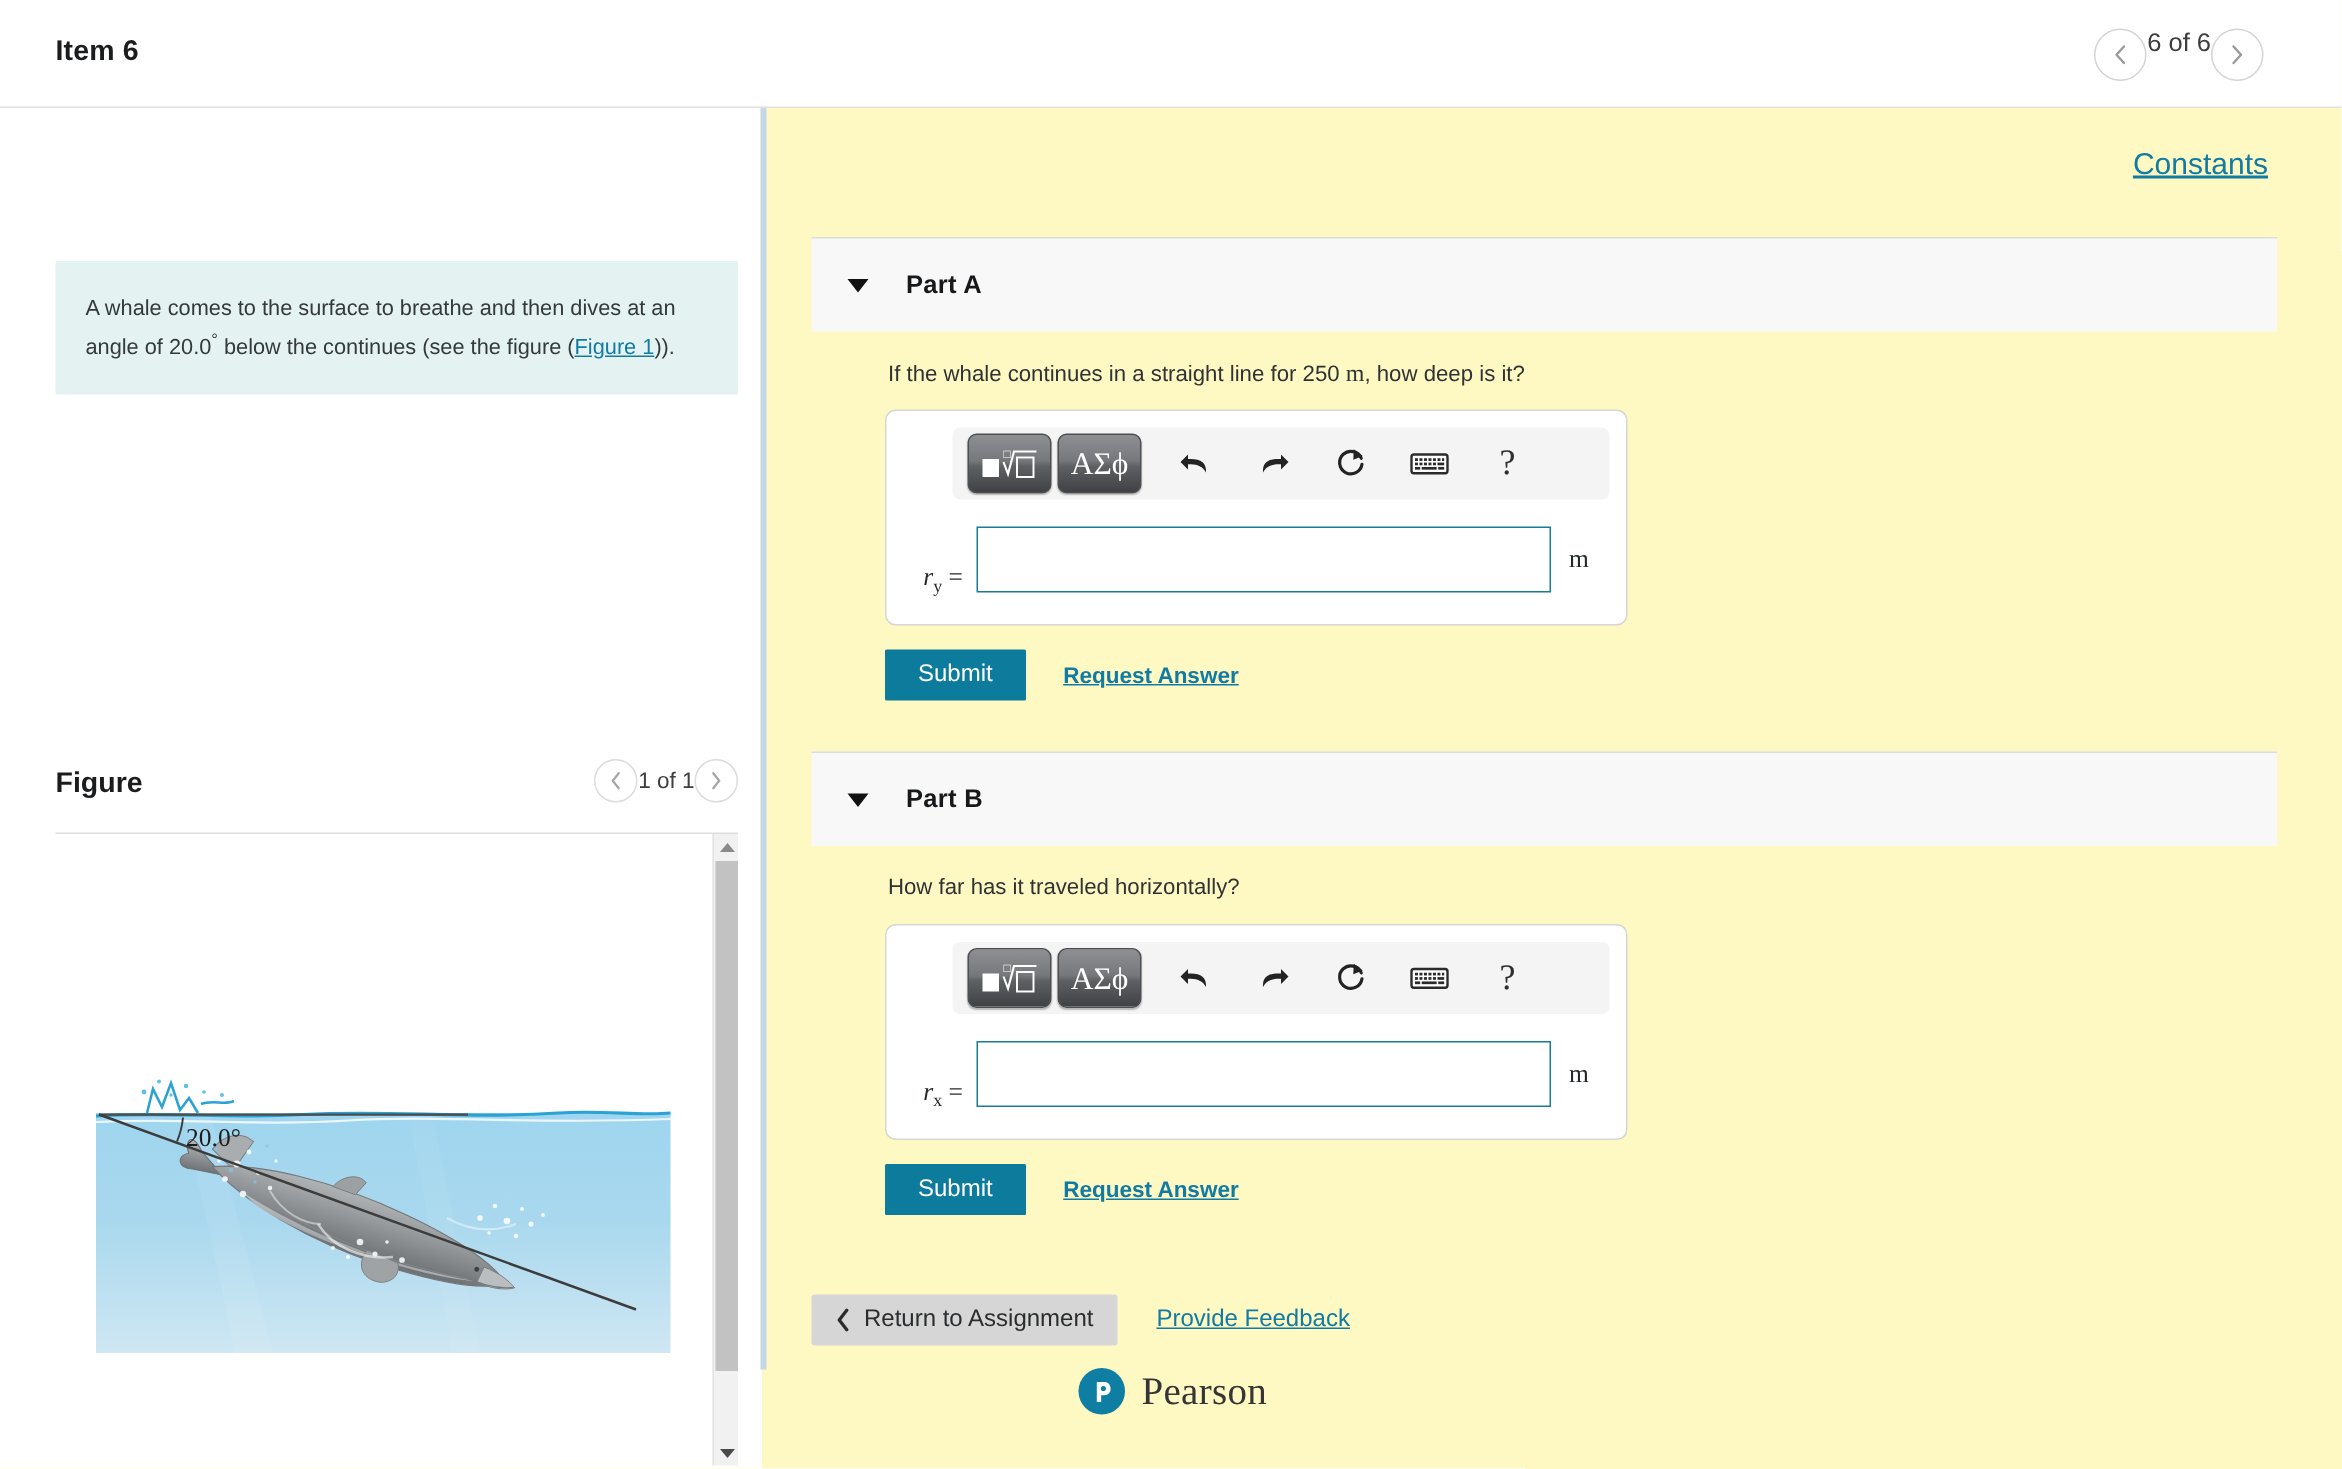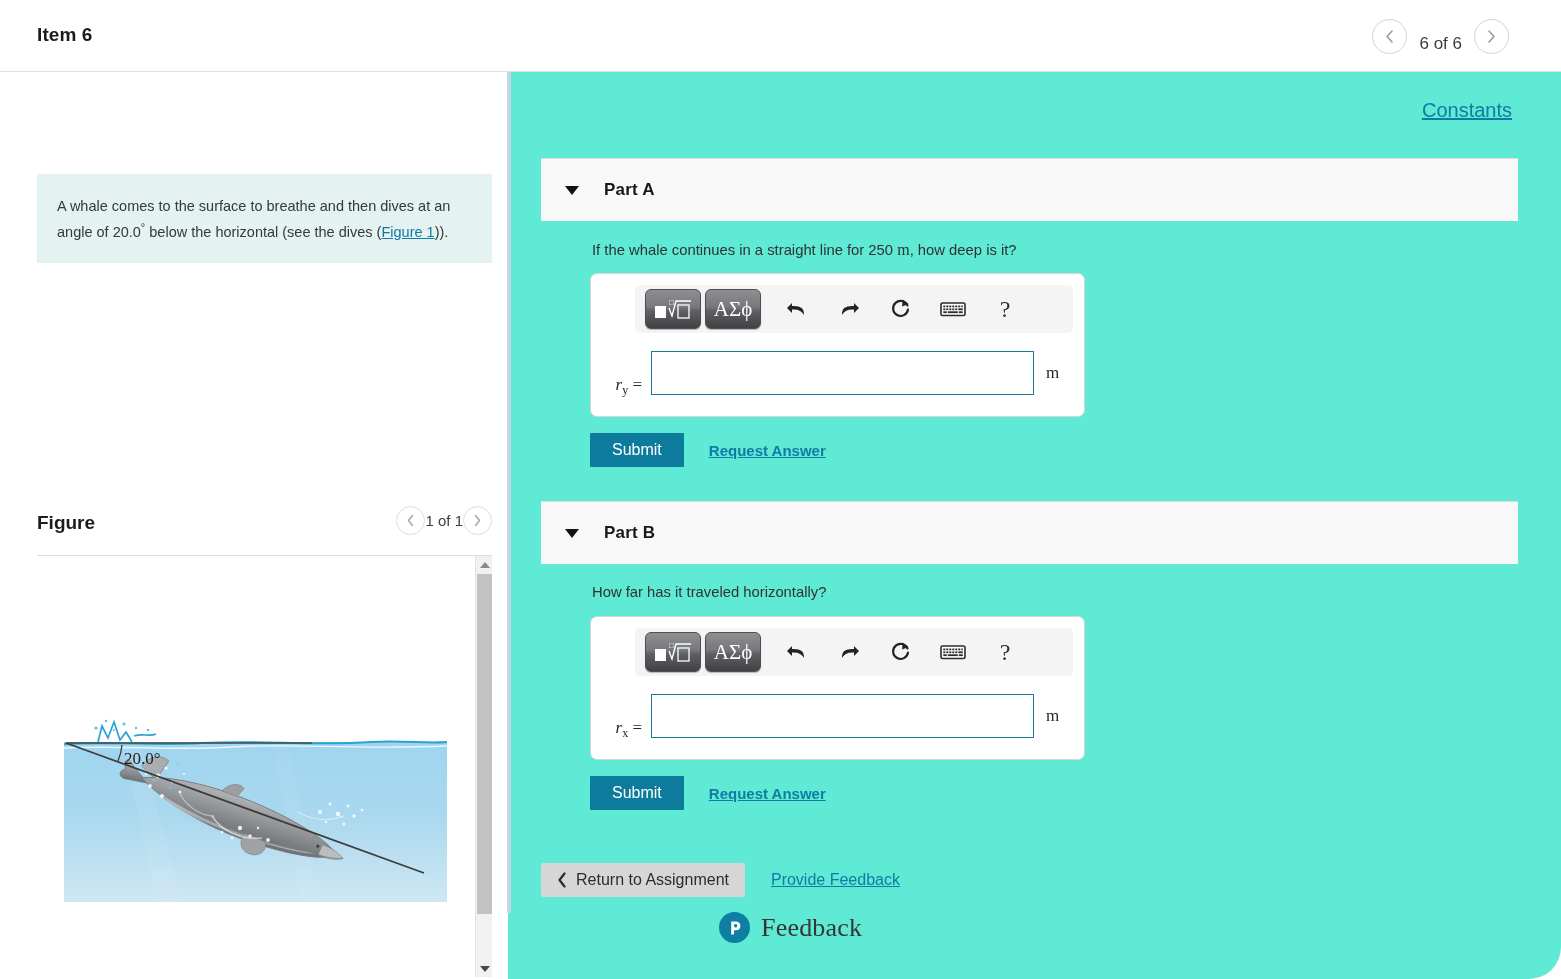--- a/index.html
+++ b/index.html
@@ -4,38 +4,38 @@
 <style>
   * { box-sizing: border-box; }
   html, body {
     margin: 0; padding: 0;
     width: 1561px; height: 979px;
     background: #ffffff;
     font-family: "Liberation Sans", sans-serif;
     color: #2f3031;
     overflow: hidden;
   }
-  .page { position: relative; width: 1561px; height: 979px; background:#5eead4;border-radius:32px; }
+  .page { position: relative; width: 1561px; height: 979px; background:#fef9c3; }
 
   
   .topbar {
     position:absolute; left:0; top:0; width:1561px; height:72px;
     background:#fff;
   }
   .topbar-rule {
     position:absolute; left:0; top:71px; width:1561px; height:1px;
     background:#e0e0e0;
   }
   .item-title {
     position:absolute; left:37px; top:24px;
     font-size:19px; font-weight:bold; color:#1b1c1d; letter-spacing:.1px;
   }
   .pager {
     position:absolute; right:52px; top:19px;
-    display:flex; align-items:flex-end; gap:12px;
+    display:flex; align-items:flex-start; gap:0;
   }
   .circ-btn {
     width:35px; height:35px; border-radius:50%;
     border:1px solid #d4d4d4; background:#fff;
     display:flex; align-items:center; justify-content:center;
     color:#9a9a9a; font-size:15px; cursor:pointer; padding:0;
     line-height:1;
   }
   .circ-btn svg { display:block; }
   .pager-label { font-size:17px; color:#3c3d3e; }
@@ -240,21 +240,21 @@
           <path d="M3 2 L8 7.5 L3 13" fill="none" stroke="#9a9a9a" stroke-width="1.6" stroke-linecap="round" stroke-linejoin="round"></path>
         </svg>
       </button>
     </div>
     <div class="topbar-rule"></div>
   </div>
 
   <div class="leftcol">
 
     <div class="prompt-box">
-      <p><span>A whale comes to the surface to breathe and then dives at an angle of 20.0</span><span class="sup-deg">°</span><span> below the horizontal (see the dives (</span><a class="ln">Figure 1</a><span>)).</span></p>
+      <p><span>A whale comes to the surface to breathe and then dives at an angle of 20.0</span><span class="sup-deg">°</span><span> below the continues (see the figure (</span><a class="ln">Figure 1</a><span>)).</span></p>
     </div>
 
     <div class="figure-head">
       <div class="figure-title">Figure</div>
       <div class="figure-pager">
         <button class="circ-btn-sm">
           <svg width="9" height="13" viewBox="0 0 9 13">
             <path d="M6.5 1.5 L2.5 6.5 L6.5 11.5" fill="none" stroke="#a6a6a6" stroke-width="1.5" stroke-linecap="round" stroke-linejoin="round"></path>
           </svg>
         </button>
@@ -561,17 +561,17 @@
       <a class="feedback-link">Provide Feedback</a>
     </div>
 
     <div class="pearson">
       <span class="p-circle">
         <svg width="20" height="20" viewBox="0 0 20 20">
           <path d="M6.2 3.4 L6.2 16.6 L9.1 16.6 L9.1 12.2 L11 12.2 C13.7 12.2 15.4 10.6 15.4 7.9 C15.4 5.1 13.7 3.4 11 3.4 Z" fill="#ffffff"></path>
           <circle cx="10.6" cy="7.7" r="1.7" fill="#0e7fa3"></circle>
         </svg>
       </span>
-      <span class="pearson-word">Feedback</span>
+      <span class="pearson-word">Pearson</span>
     </div>
 
   </div>
 </div>
 
 </body></html>

